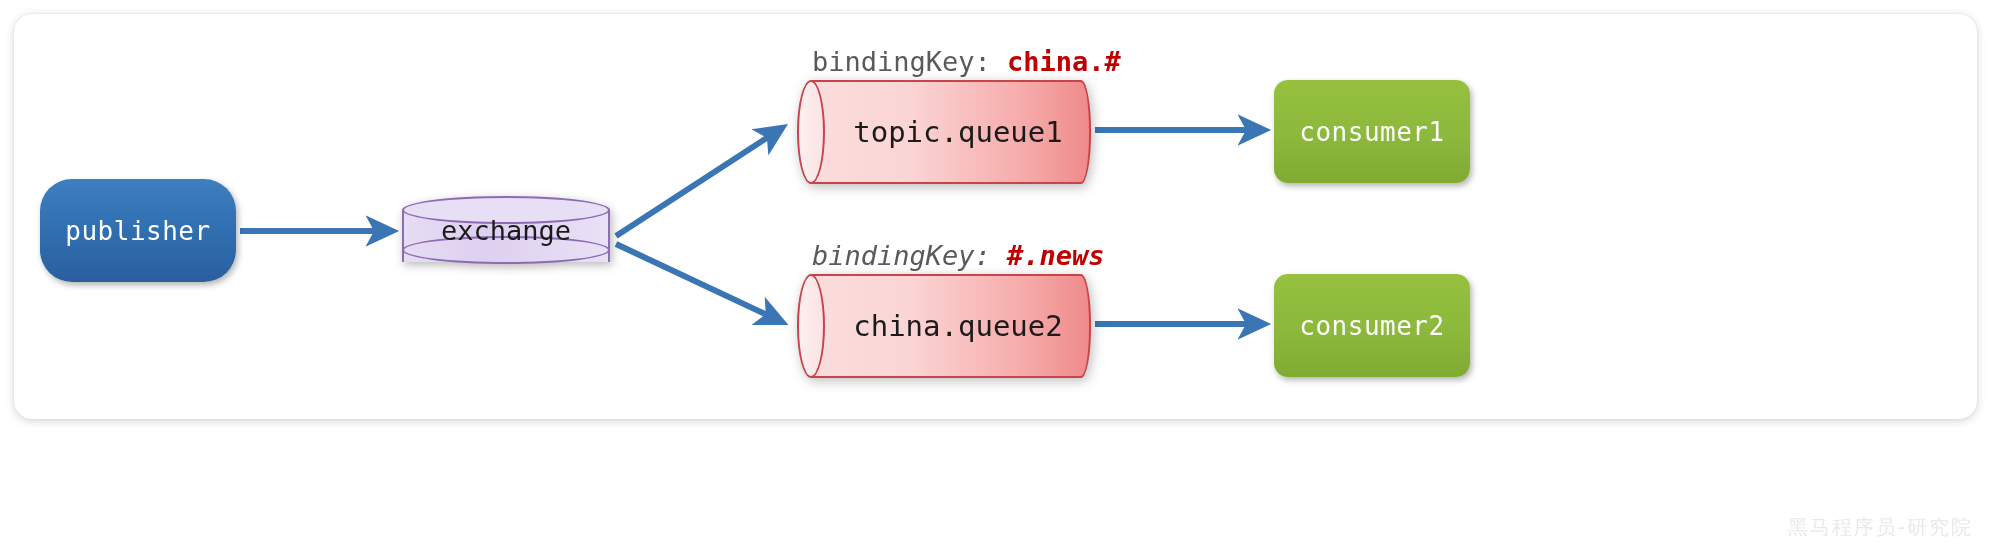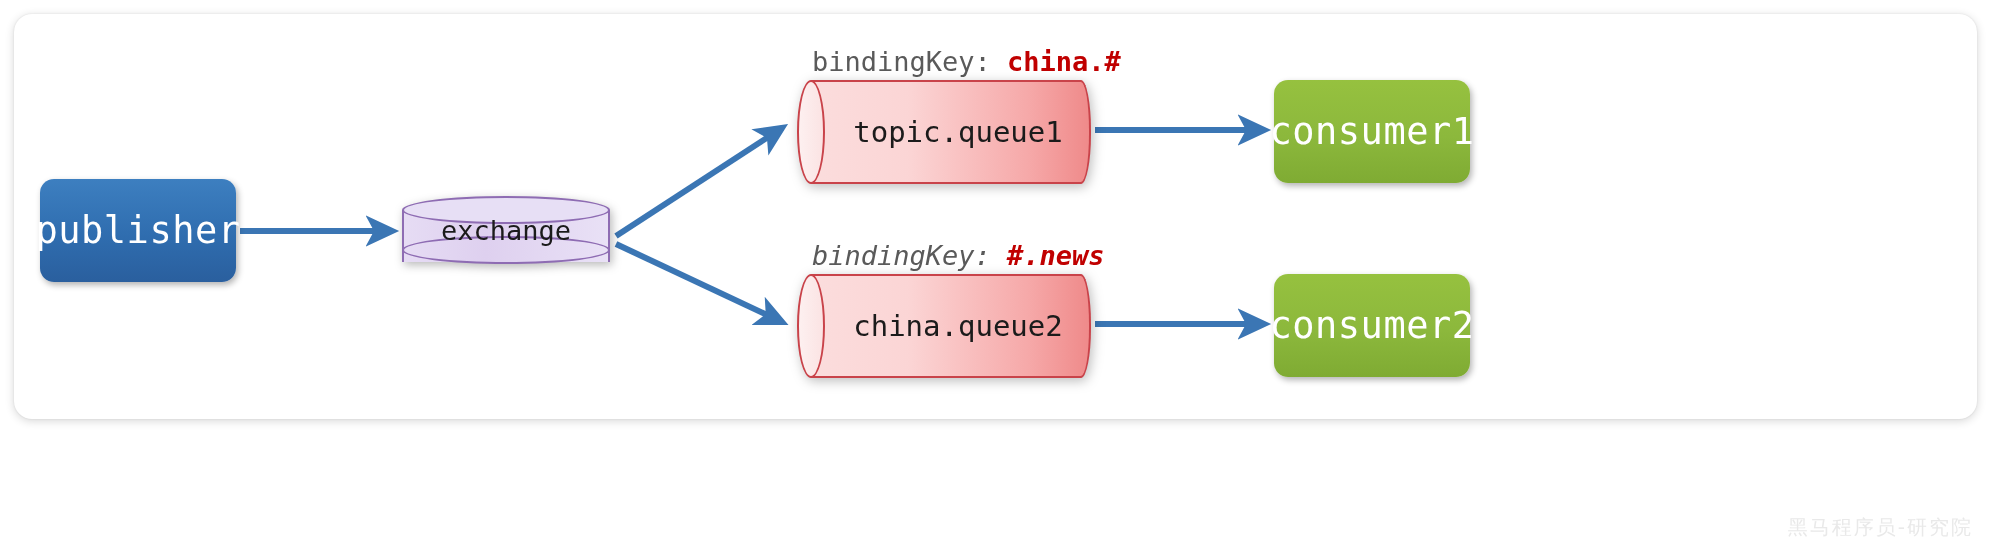--- a/index.html
+++ b/index.html
@@ -31,31 +31,32 @@
 
   
   .rbox {
     position: absolute;
     border-radius: 14px;
     display: flex;
     align-items: center;
     justify-content: center;
     color: #ffffff;
     font-family: "DejaVu Sans Mono", monospace;
-    font-size: 37px;
+    font-size: 26px;
     letter-spacing: 0.5px;
     box-shadow: 2px 3px 6px rgba(0,0,0,0.30);
     white-space: nowrap;
   }
   #publisher-box {
     left: 40px;
     top: 179px;
     width: 196px;
     height: 103px;
     background: linear-gradient(180deg, #3d7fc0 0%, #2f6daf 55%, #2a5f9e 100%);
+    border-radius: 32px;
   }
   .consumer-box {
     width: 196px;
     height: 103px;
     background: linear-gradient(180deg, #96c13f 0%, #8cb83c 55%, #7fab33 100%);
   }
   #consumer1-box { left: 1274px; top: 80px; }
   #consumer2-box { left: 1274px; top: 274px; }
 
   

